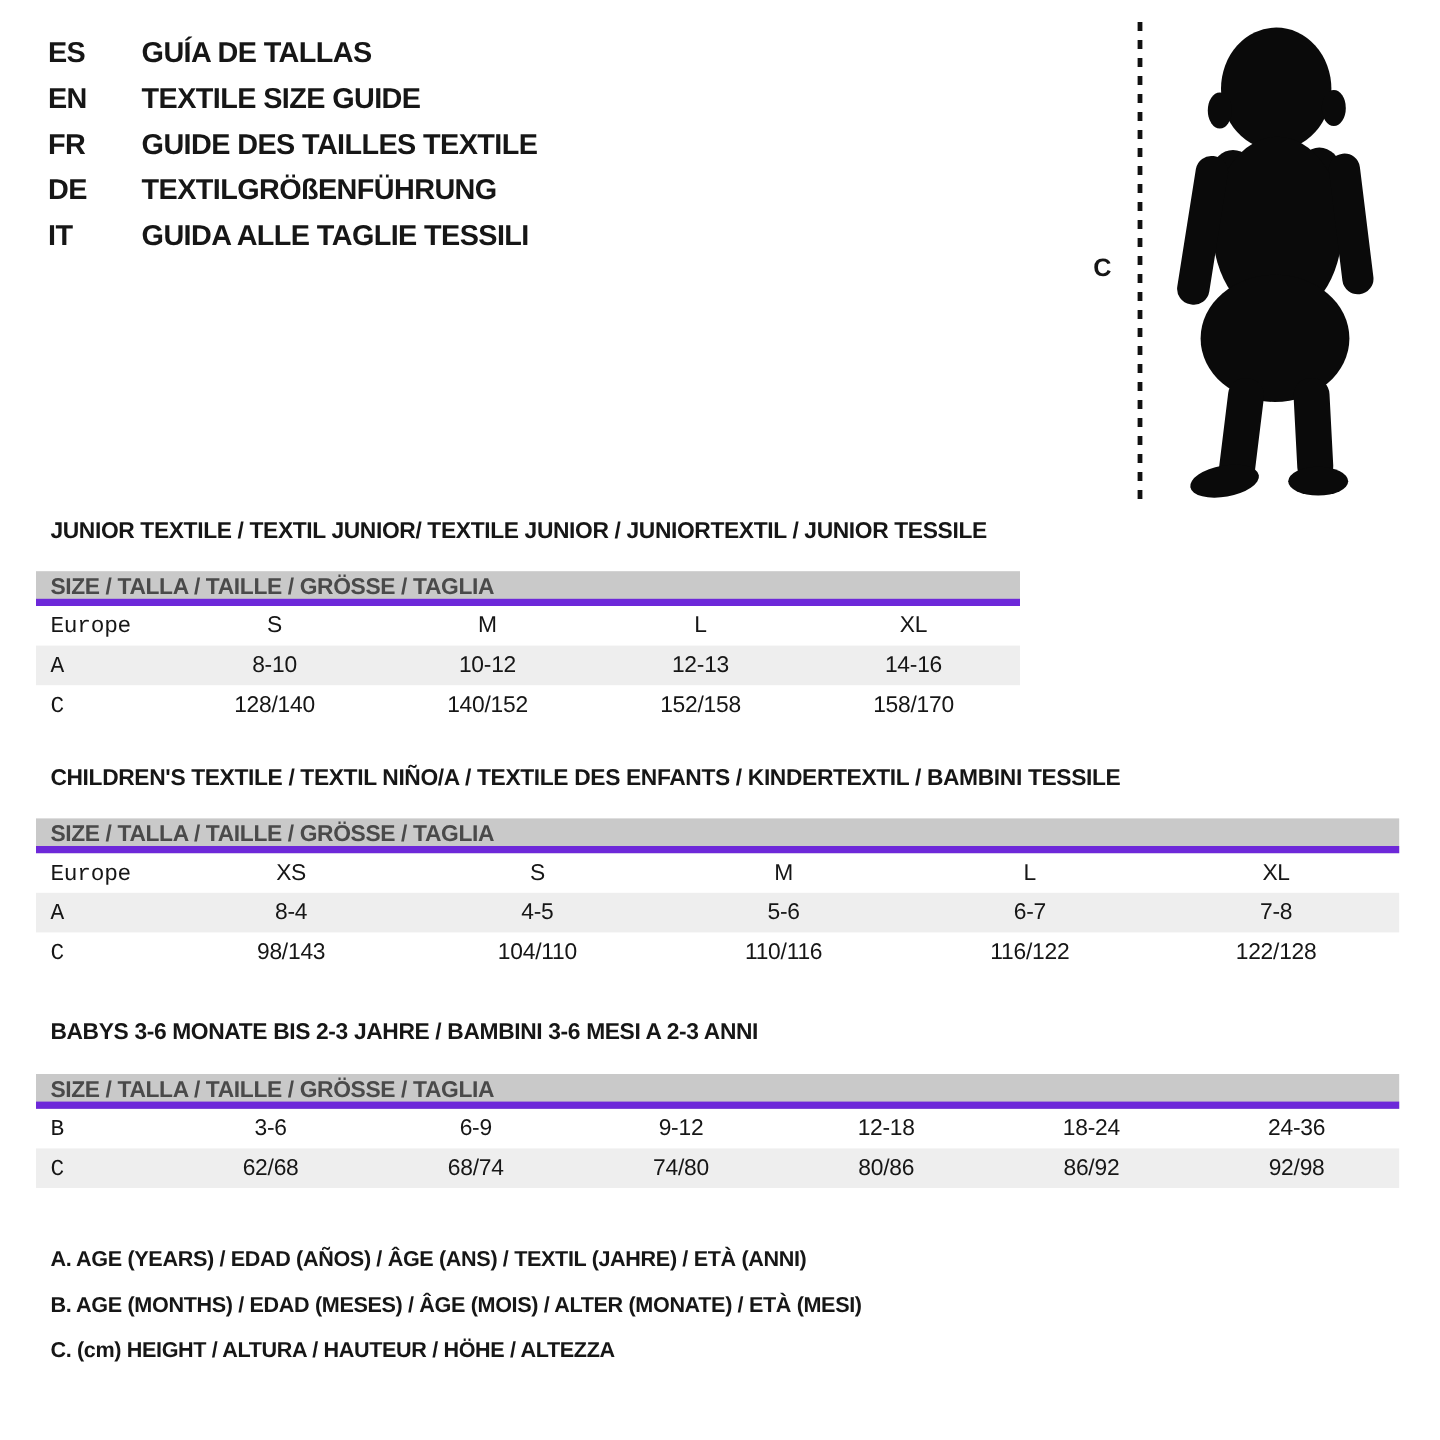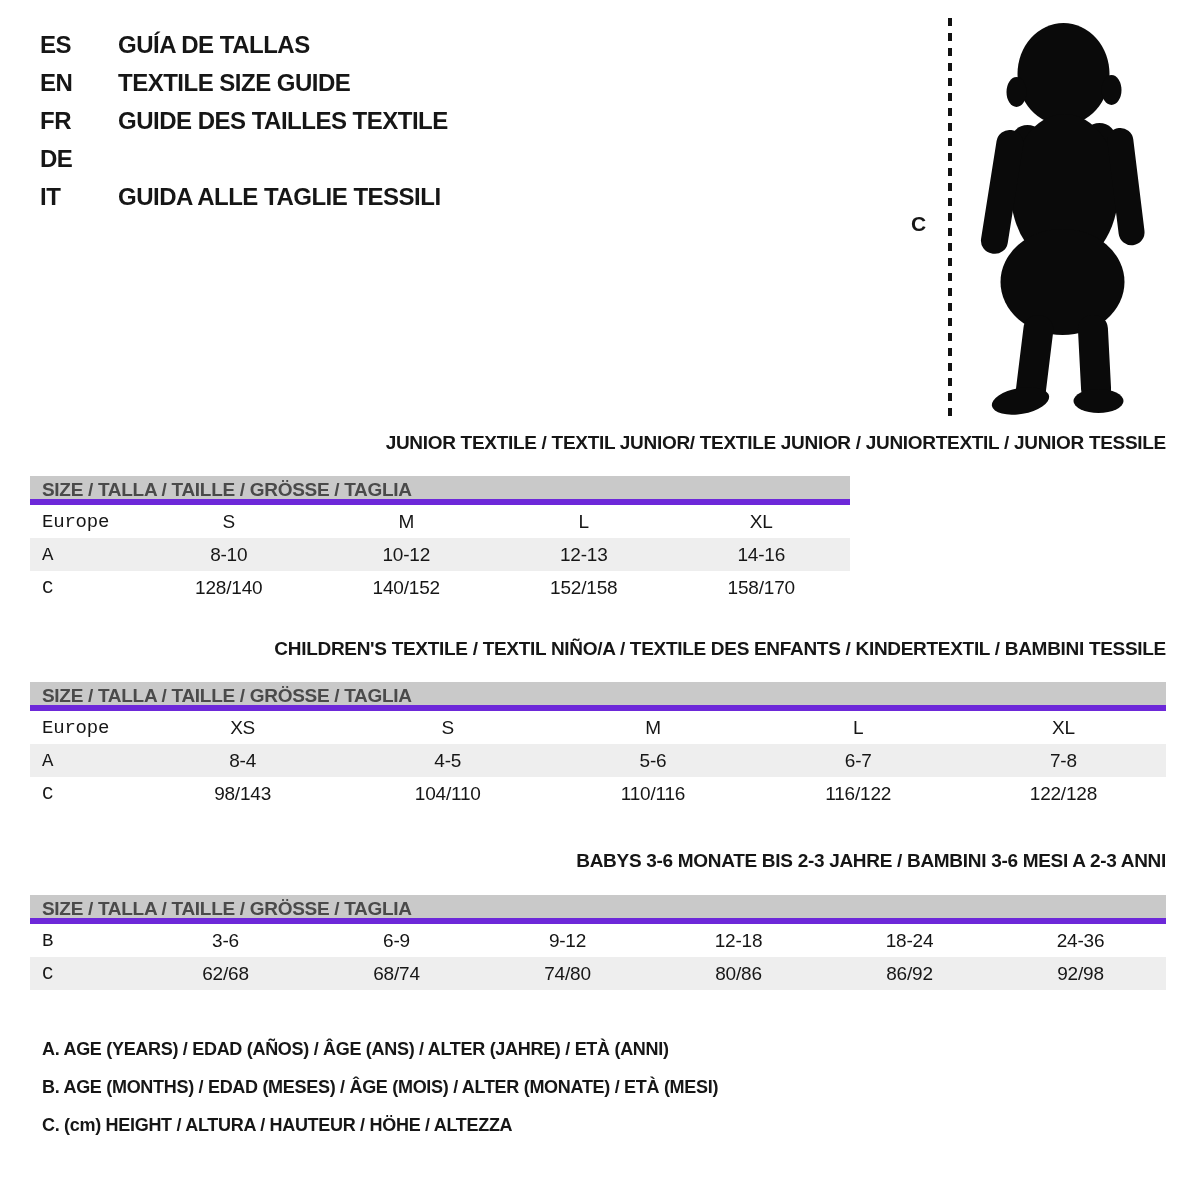--- a/index.html
+++ b/index.html
@@ -30,21 +30,21 @@
     background:repeating-linear-gradient(to bottom,#111 0 8px,transparent 8px 15px);
   }
   .measure-label{position:absolute;left:8px;top:198px;font-size:21px;font-weight:bold;}
   .baby-svg{position:absolute;left:62px;top:6px;}
 
   
   .sections{position:absolute;top:432px;left:30px;width:1136px;}
   .section{margin-bottom:34px;}
   .sec-title{
     font-size:19px;font-weight:bold;letter-spacing:-0.3px;
-    margin:0 0 22px 12px;white-space:nowrap;text-align:right;
+    margin:0 0 22px 12px;white-space:nowrap;
   }
   .sec-title.multiline{margin-bottom:18px;line-height:33px;}
   .sec-title.multiline div{white-space:nowrap;}
   .tbl{width:100%;}
   .tbl.w820{width:820px;}
   .bar{
     height:29px;background:var(--header-bar);
     border-bottom:6px solid #6d28d9;
     color:var(--bar-text);font-weight:bold;font-size:19px;line-height:27px;
     padding-left:12px;letter-spacing:-0.3px;
@@ -69,20 +69,21 @@
   <div class="lang-row">
     <span class="lang-code">EN</span>
     <span class="lang-title">TEXTILE SIZE GUIDE</span>
   </div>
   <div class="lang-row">
     <span class="lang-code">FR</span>
     <span class="lang-title">GUIDE DES TAILLES TEXTILE</span>
   </div>
   <div class="lang-row">
     <span class="lang-code">DE</span>
+    <span class="lang-title">TEXTILGRÖßENFÜHRUNG</span>
   </div>
   <div class="lang-row">
     <span class="lang-code">IT</span>
     <span class="lang-title">GUIDA ALLE TAGLIE TESSILI</span>
   </div>
 </div>
 
 <div class="figure">
   <span class="measure-label">C</span>
   <div class="measure-line"></div>
@@ -187,18 +188,18 @@
         <div class="val">68/74</div>
         <div class="val">74/80</div>
         <div class="val">80/86</div>
         <div class="val">86/92</div>
         <div class="val">92/98</div>
       </div>
     </div>
   </div>
 
   <div class="legend">
-    <div class="legend-line">A. AGE (YEARS) / EDAD (AÑOS) / ÂGE (ANS) / ALTER (JAHRE) / ETÀ (ANNI)</div>
+    <div class="legend-line">A. AGE (YEARS) / EDAD (AÑOS) / ÂGE (ANS) / TEXTIL (JAHRE) / ETÀ (ANNI)</div>
     <div class="legend-line">B. AGE (MONTHS) / EDAD (MESES) / ÂGE (MOIS) / ALTER (MONATE) / ETÀ (MESI)</div>
     <div class="legend-line">C. (cm) HEIGHT / ALTURA / HAUTEUR / HÖHE / ALTEZZA</div>
   </div>
 
 </div>
 
 </body></html>

